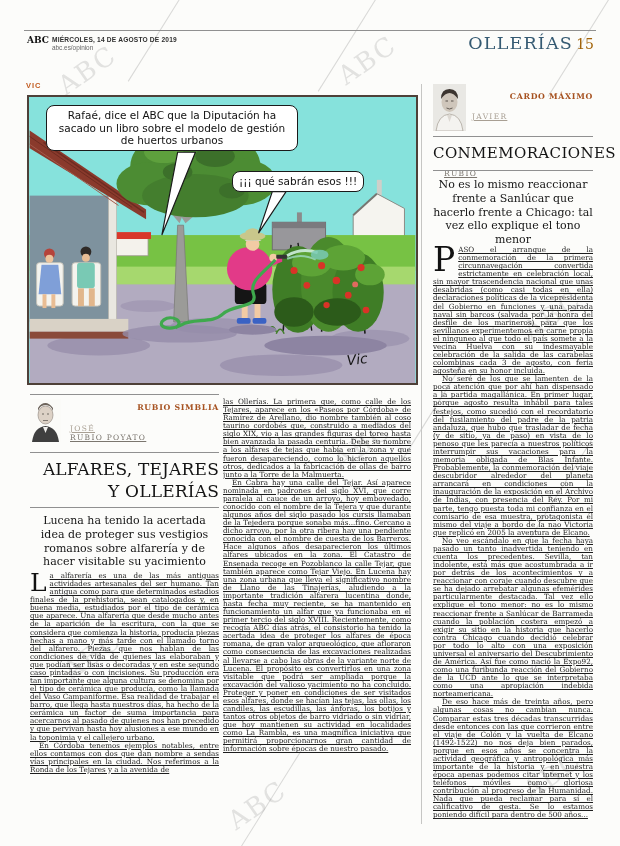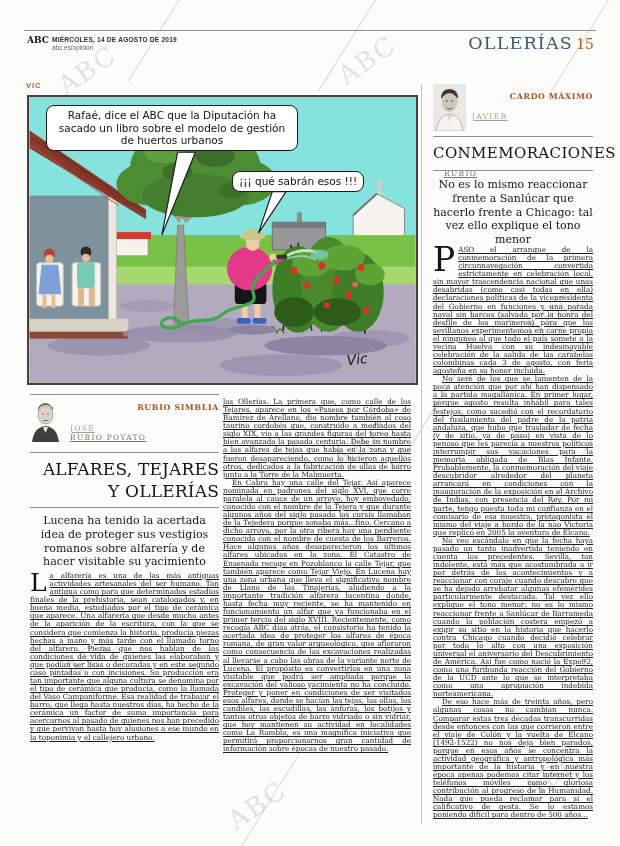--- a/index.html
+++ b/index.html
@@ -227,20 +227,21 @@
     </div>
     <div class="abs kicker" style="left:70px;top:403px;width:149px;">RUBIO SIMBLIA</div>
     <div class="abs byline l1" style="left:70px;top:424px;width:149px;">JOSÉ</div>
     <div class="abs byline l2" style="left:70px;top:433px;width:149px;">RUBIO POYATO</div>
     <div class="rule" style="left:30px;top:452px;width:189px;"></div>
     <div class="abs headline-left" style="left:30px;top:458px;width:189px;">ALFARES, TEJARES Y OLLERÍAS</div>
     <div class="rule" style="left:30px;top:507px;width:189px;"></div>
     <div class="abs standfirst" style="left:30px;top:514px;width:189px;">Lucena ha tenido la acertada idea de proteger sus vestigios romanos sobre alfarería y de hacer visitable su yacimiento</div>
     <div class="abs bodycol" style="left:30px;top:572px;width:189px;height:222px;">
         <p class="dc3">La alfarería es una de las más antiguas actividades artesanales del ser humano. Tan antigua como para que determinados estadios finales de la prehistoria, sean catalogados y, en buena media, estudiados por el tipo de cerámica que aparece. Una alfarería que desde mucho antes de la aparición de la escritura, con la que se considera que comienza la historia, producía piezas hechas a mano y más tarde con el llamado torno del alfarero. Piezas que nos hablan de las condiciones de vida de quienes las elaboraban y que podían ser lisas o decoradas y en este segundo caso pintadas o con incisiones. Su producción era tan importante que alguna cultura se denomina por el tipo de cerámica que producía, como la llamada del Vaso Campaniforme. Esa realidad de trabajar el barro, que llega hasta nuestros días, ha hecho de la cerámica un factor de suma importancia para acercarnos al pasado de quienes nos han precedido y que pervivan hasta hoy alusiones a ese mundo en la toponimia y el callejero urbano.</p>
+        <p>En Córdoba tenemos ejemplos notables, entre ellos contamos con dos que dan nombre a sendas vías principales en la ciudad. Nos referimos a la Ronda de los Tejares y a la avenida de</p>
       </div>
     <div class="abs bodycol" style="left:223px;top:398px;width:188px;height:424px;">
         <p>las Ollerías. La primera que, como calle de los Tejares, aparece en los «Paseos por Córdoba» de Ramírez de Arellano, dio nombre también al coso taurino cordobés que, construido a mediados del siglo XIX, vio a las grandes figuras del toreo hasta bien avanzada la pasada centuria. Debe su nombre a los alfares de tejas que había en la zona y que fueron desapareciendo, como lo hicieron aquellos otros, dedicados a la fabricación de ollas de barro junto a la Torre de la Malmuerta.</p>
         <p>En Cabra hay una calle del Tejar. Así aparece nominada en padrones del siglo XVI, que corre paralela al cauce de un arroyo, hoy embovedado, conocido con el nombre de la Tejera y que durante algunos años del siglo pasado los cursis llamaban de la Tejedera porque sonaba más...fino. Cercano a dicho arroyo, por la otra ribera hay una pendiente conocida con el nombre de cuesta de los Barreros. Hace algunos años desaparecieron los últimos alfares ubicados en la zona. El Catastro de Ensenada recoge en Pozoblanco la calle Tejar, que también aparece como Tejar Viejo. En Lucena hay una zona urbana que lleva el significativo nombre de Llano de las Tinajerías, aludiendo a la importante tradición alfarera lucentina donde, hasta fecha muy reciente, se ha mantenido en funcionamiento un alfar que ya funcionaba en el primer tercio del siglo XVIII. Recientemente, como recogía ABC días atrás, el consistorio ha tenido la acertada idea de proteger los alfares de época romana, de gran valor arqueológico, que afloraron como consecuencia de las excavaciones realizadas al llevarse a cabo las obras de la variante norte de Lucena. El propósito es convertirlos en una zona visitable que podrá ser ampliada porque la excavación del valioso yacimiento no ha concluido. Proteger y poner en condiciones de ser visitados esos alfares, donde se hacían las tejas, las ollas, los candiles, las escudillas, las ánforas, los botijos y tantos otros objetos de barro vidriado o sin vidriar, que hoy mantienen su actividad en localidades como La Rambla, es una magnífica iniciativa que permitirá proporcionarnos gran cantidad de información sobre épocas de nuestro pasado.</p>
       </div>
   </div>
 
   <div>
     <div class="portrait" style="left:433px;top:84px;width:33px;height:47px;">
       <svg viewBox="0 0 33 47" width="33" height="47">

